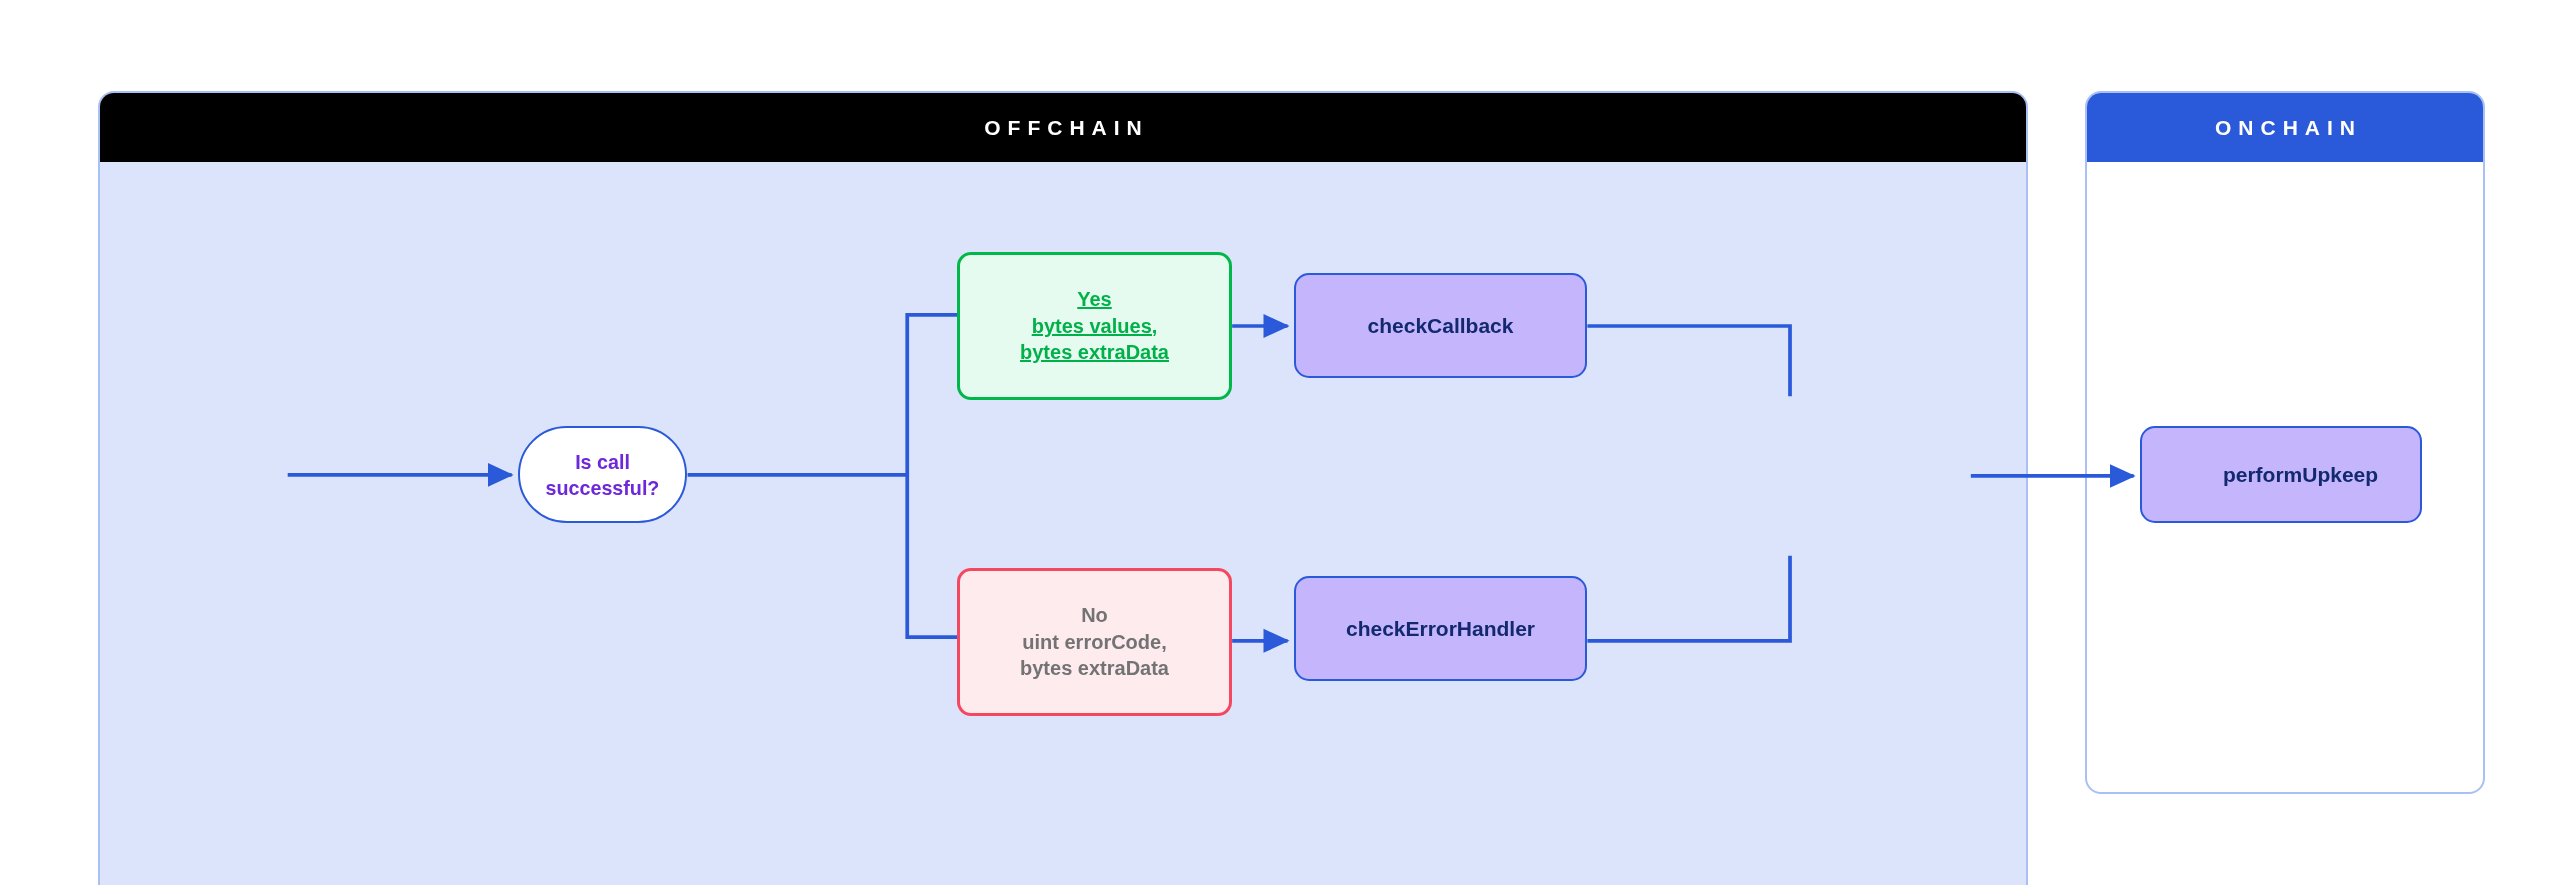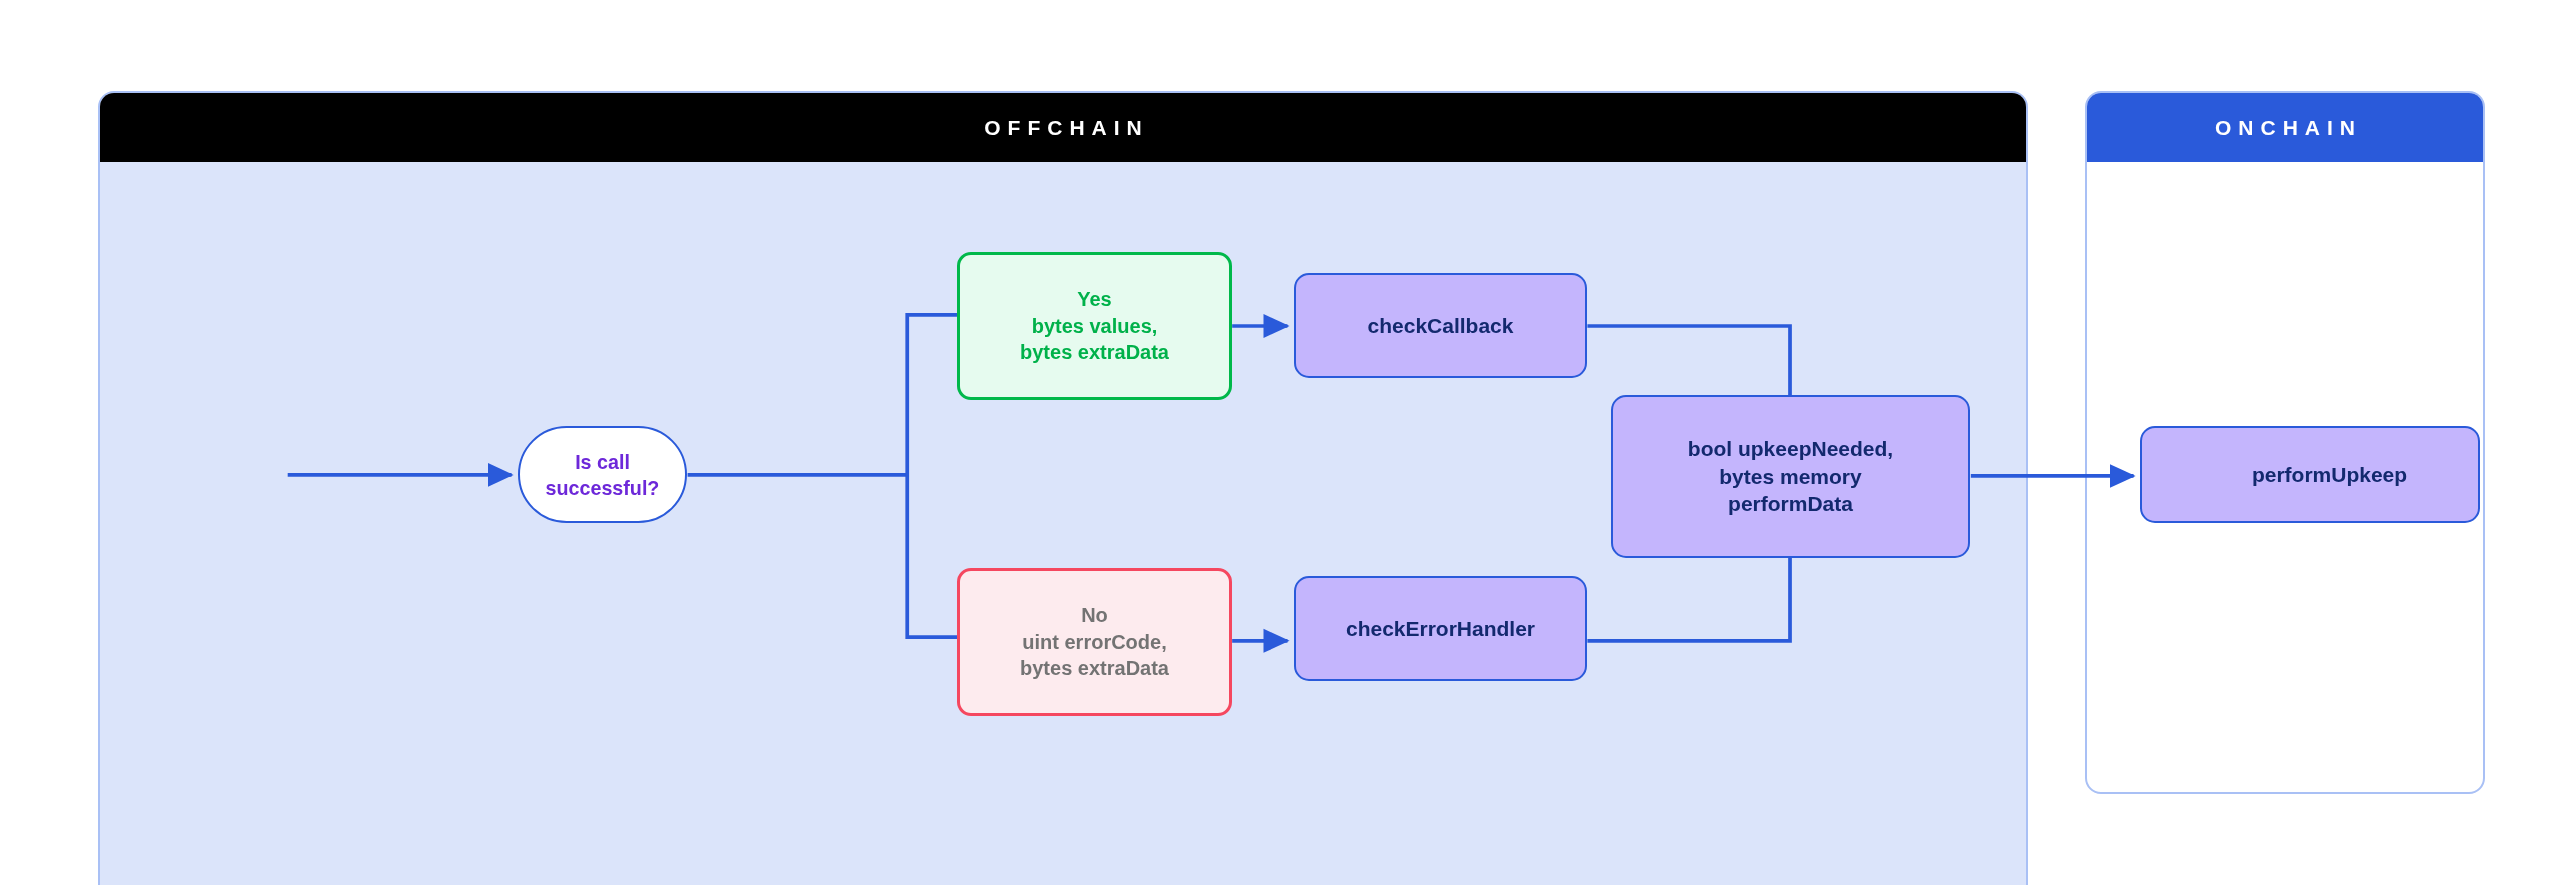--- a/index.html
+++ b/index.html
@@ -100,37 +100,38 @@
     border-width: 2.7px;
     border-radius: 531px;
     color: #6d28d9;
   }
   .node.green {
     background: #e6fbef;
     border-color: #00b84a;
     border-width: 3.2px;
     border-radius: 14px;
     color: #00b14a;
+    text-decoration: underline;
   }
   .node.red {
     background: #fdebee;
     border-color: #f5475f;
     border-width: 3.2px;
     border-radius: 14px;
     color: #737373;
   }
 
   #node-revert        { left: 157px;  top: 426px;  width: 131px; height: 97px; font-size: 19.7px; }
   #node-decision      { left: 518px;  top: 426px;  width: 169px; height: 97px; font-size: 19.7px; }
   #node-yes           { left: 957px; top: 252px;  width: 275px; height: 148px; font-size: 20px; }
   #node-no            { left: 957px; top: 568px; width: 275px; height: 148px; font-size: 20px; }
   #node-checkcallback { left: 1294px; top: 273px;  width: 293px; height: 105px; font-size: 21px; }
   #node-checkerror    { left: 1294px; top: 576px; width: 293px; height: 105px; font-size: 21px; }
   #node-merge         { left: 1611px; top: 395px;  width: 359px; height: 163px; font-size: 21px; }
-  #node-perform       { left: 2140px; top: 426px;  width: 340px; height: 97px; font-size: 21px; padding-left: 39px; }
+  #node-perform       { left: 2140px; top: 426px;  width: 282px; height: 97px; font-size: 21px; padding-left: 39px; }
 </style>
 </head>
 <body>
 
 <div id="stage">
 
   <div class="panel" id="panel-offchain">
     <div class="panel-header" id="header-offchain">OFFCHAIN</div>
   </div>
 
@@ -175,20 +176,17 @@
 bytes extraData</div>
 
   <div class="node red" id="node-no">No
 uint errorCode,
 bytes extraData</div>
 
   <div class="node blue" id="node-checkcallback">checkCallback</div>
 
   <div class="node blue" id="node-checkerror">checkErrorHandler</div>
 
-  <div class="node blue" id="node-merge">bool upkeepNeeded,
-bytes memory
-performData</div>
 
   <div class="node blue" id="node-perform">performUpkeep</div>
 
 </div>
 
 
 </body></html>

